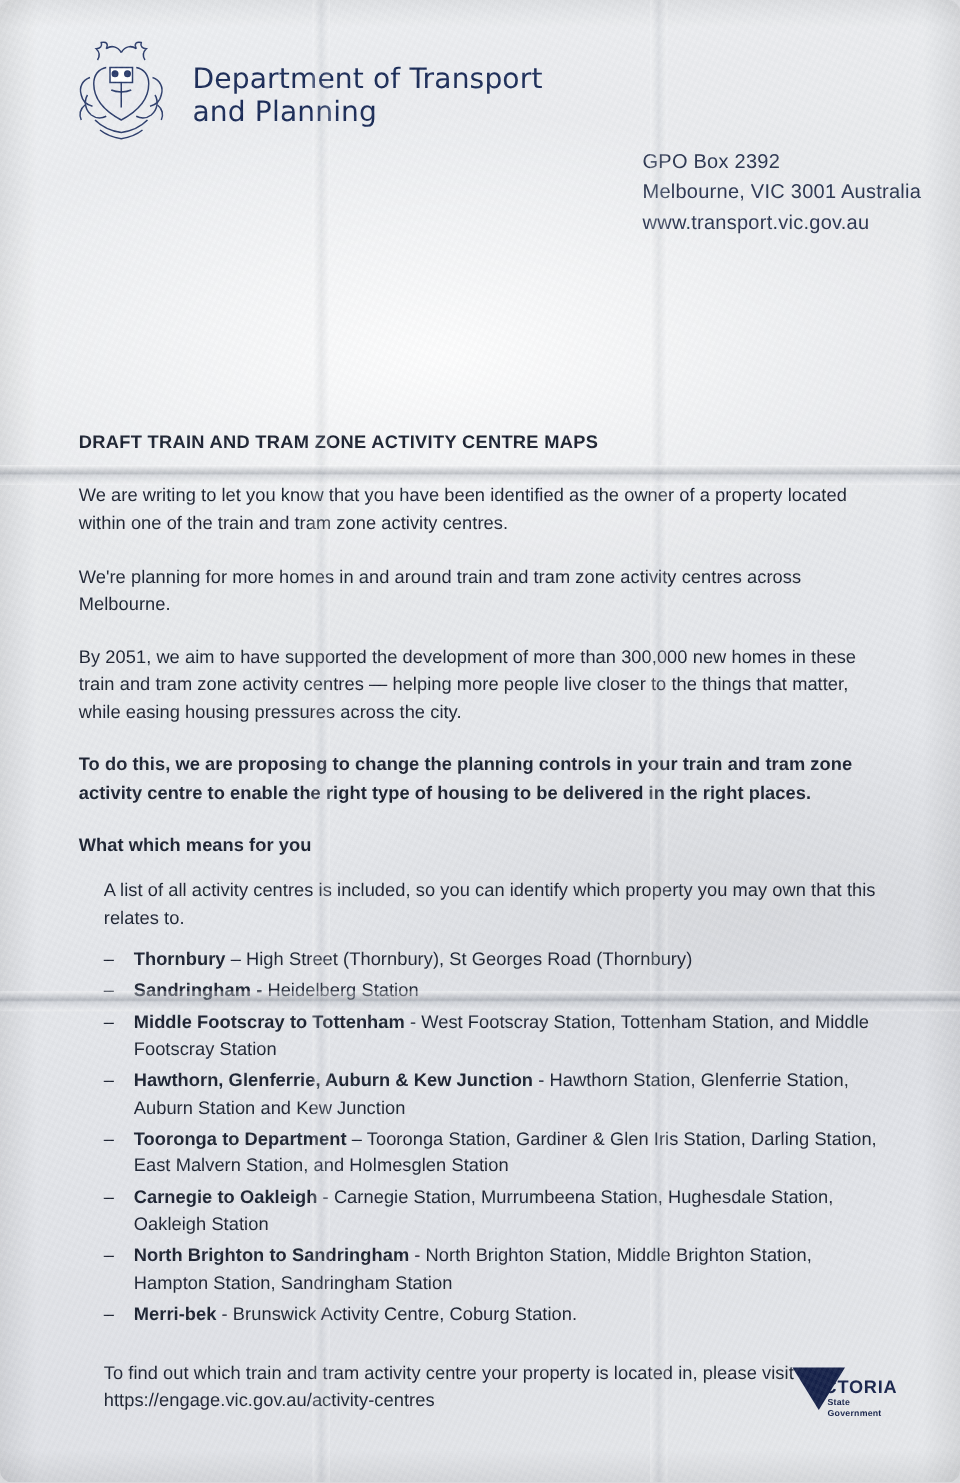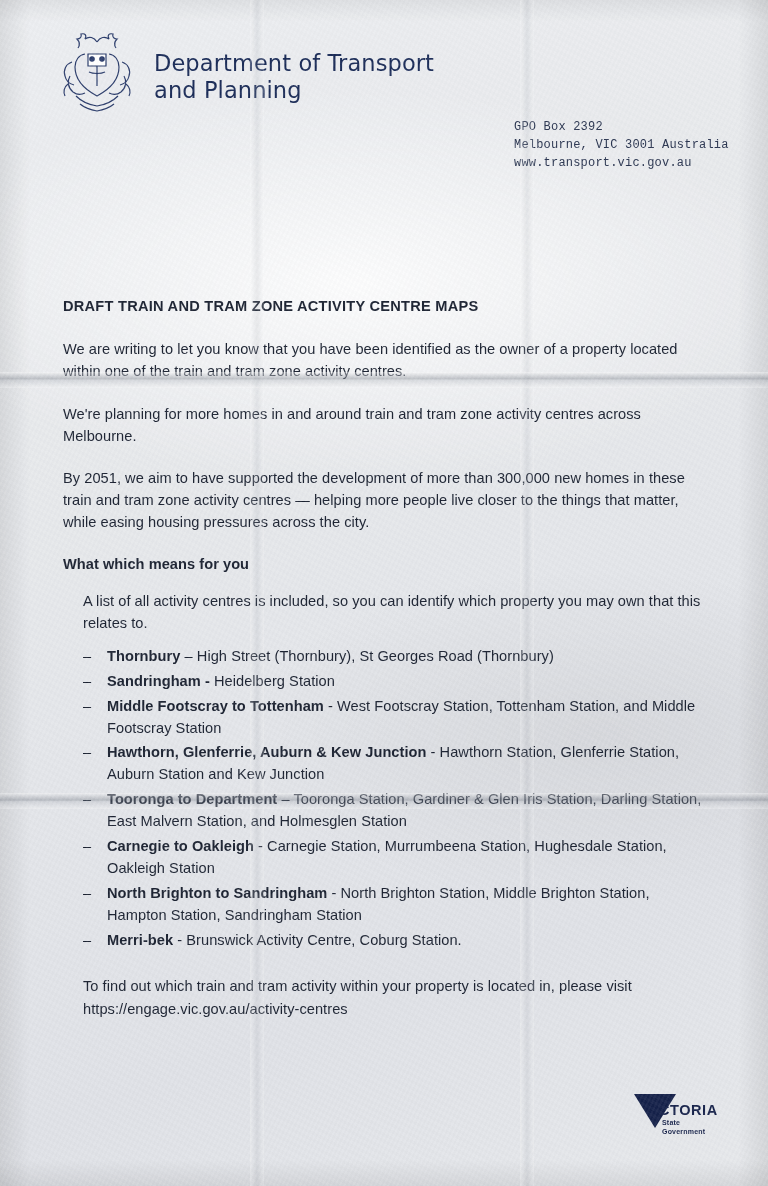--- a/index.html
+++ b/index.html
@@ -22,20 +22,21 @@
     background:
       
       linear-gradient(180deg, rgba(0,0,0,0.06) 0px, rgba(0,0,0,0.0) 22px),
       linear-gradient(0deg, rgba(0,0,0,0.07) 0px, rgba(0,0,0,0.0) 26px),
       linear-gradient(90deg, rgba(0,0,0,0.08) 0px, rgba(0,0,0,0.0) 30px),
       linear-gradient(270deg, rgba(0,0,0,0.08) 0px, rgba(0,0,0,0.0) 30px),
       radial-gradient(ellipse 640px 280px at 46% 24%, rgba(255,255,255,0.85), rgba(255,255,255,0) 70%),
       radial-gradient(ellipse 520px 240px at 78% 62%, rgba(0,0,0,0.05), rgba(0,0,0,0) 70%),
       linear-gradient(160deg, #eceef1 0%, #e7e9ec 30%, #e3e5e9 55%, #dfe1e6 78%, #e6e8eb 100%);
     color: #1d2330;
+    border-radius: 10px;
   }
   
   .fold {
     position: absolute;
     left: 0;
     width: 768px;
     pointer-events: none;
   }
   .fold-1 {
     top: 372px;
@@ -92,43 +93,43 @@
     color: #1a2b57;
     font-weight: 500;
     margin-top: 18px;
     max-width: 320px;
   }
 
   .contact {
     position: absolute;
     top: 118px;
     left: 514px;
-    font-size: 12px;
+    font-size: 16px;
     line-height: 1.52;
     color: #2a3550;
     letter-spacing: .2px;
-    font-family: Liberation Mono, monospace;
   }
 
   
   .body {
     position: absolute;
     top: 295px;
     left: 63px;
     width: 650px;
     font-size: 14.6px;
     line-height: 1.52;
     color: #1b2231;
     letter-spacing: .05px;
   }
   .salutation { margin-bottom: 22px; }
   .subject {
     font-weight: bold;
     letter-spacing: .25px;
     margin-bottom: 21px;
+    margin-top: 48px;
   }
   p.para { margin: 0 0 20px 0; }
   p.bold-para {
     margin: 0 0 20px 0;
     font-weight: bold;
     letter-spacing: .05px;
   }
   .section-head {
     font-weight: bold;
     margin: 0 0 14px 0;
@@ -240,20 +241,21 @@
     <div>www.transport.vic.gov.au</div>
   </div>
 
   <div class="body">
     <div class="subject">DRAFT TRAIN AND TRAM ZONE ACTIVITY CENTRE MAPS</div>
 
     <p class="para">We are writing to let you know that you have been identified as the owner of a property located within one of the train and tram zone activity centres.</p>
     <p class="para">We're planning for more homes in and around train and tram zone activity centres across Melbourne.</p>
     <p class="para">By 2051, we aim to have supported the development of more than 300,000 new homes in these train and tram zone activity centres — helping more people live closer to the things that matter, while easing housing pressures across the city.</p>
 
+    <p class="bold-para">To do this, we are proposing to change the planning controls in your train and tram zone activity centre to enable the right type of housing to be delivered in the right places.</p>
 
     <div class="section-head">What which means for you</div>
 
     <p class="intro-indent">A list of all activity centres is included, so you can identify which property you may own that this relates to.</p>
 
     <ul class="centres">
       <li>
         <span class="dash">–</span>
         <b>Thornbury</b><span> – </span><span>High Street (Thornbury), St Georges Road (Thornbury)</span>
       </li>
@@ -281,21 +283,21 @@
         <span class="dash">–</span>
         <b>North Brighton to Sandringham</b><span> - </span><span>North Brighton Station, Middle Brighton Station, Hampton Station, Sandringham Station</span>
       </li>
       <li>
         <span class="dash">–</span>
         <b>Merri-bek</b><span> - </span><span>Brunswick Activity Centre, Coburg Station.</span>
       </li>
     </ul>
 
     <p class="closing">
-      <span>To find out which train and tram activity within your property is located in, please visit </span><b>https://engage.vic.gov.au/activity-centres</b>
+      <span>To find out which train and tram activity centre your property is located in, please visit </span><b>https://engage.vic.gov.au/activity-centres</b>
     </p>
   </div>
 
   <div class="vic-logo">
     <div class="tri"></div>
     <div class="txt">VICTORIA</div>
     <div class="sub">
       <span>State</span><br>
       <span>Government</span>
     </div>

